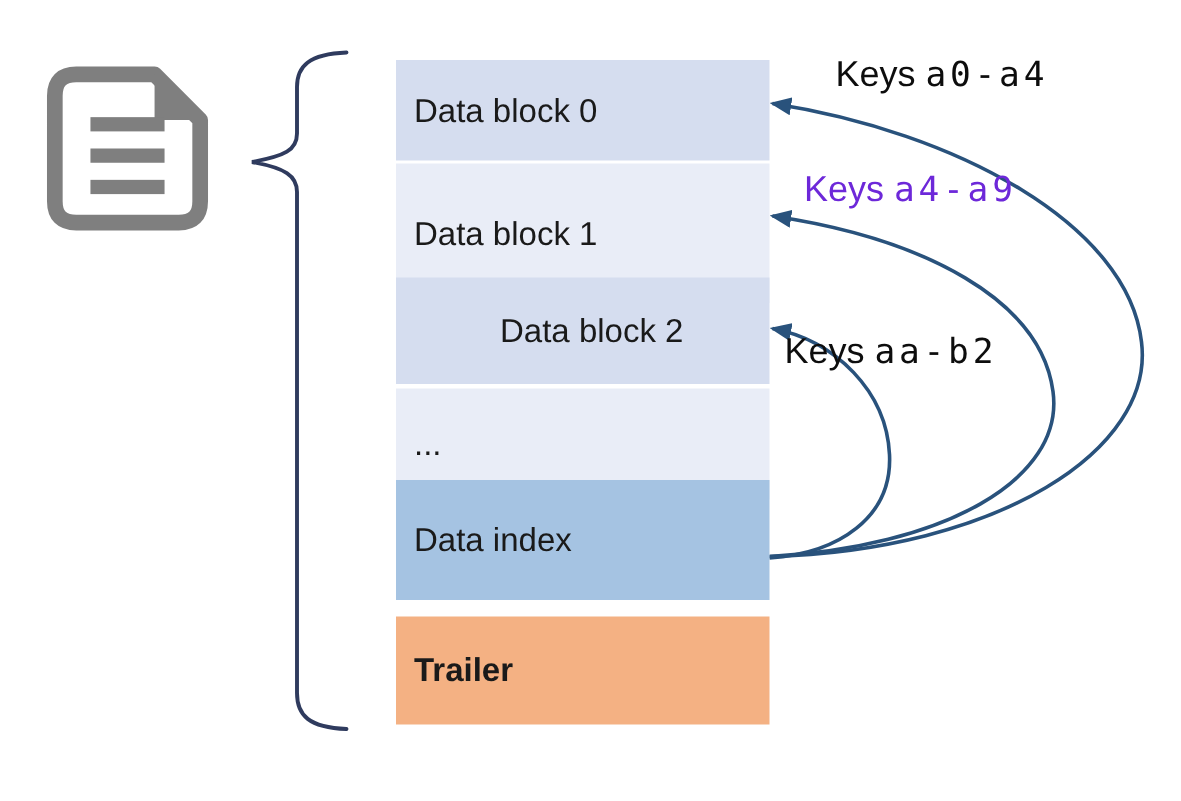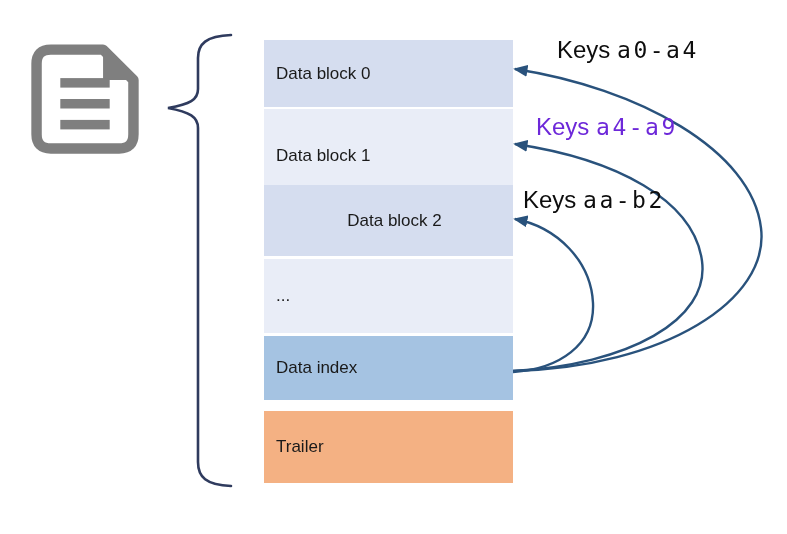--- a/index.html
+++ b/index.html
@@ -5,26 +5,26 @@
   html,body{margin:0;padding:0;background:#ffffff;}
   body{width:787px;height:534px;overflow:hidden;font-family:"Liberation Sans",sans-serif;}
   .canvas{position:relative;width:787px;height:534px;background:#ffffff;}
 
   .overlay{position:absolute;left:0;top:0;width:787px;height:534px;pointer-events:none;}
 
   .file-icon{position:absolute;left:28px;top:40px;width:114px;height:118px;}
 
   .stack{position:absolute;left:264px;top:40px;width:249px;}
   .block{position:absolute;left:0;width:249px;display:flex;align-items:center;
-         padding-left:12px;box-sizing:border-box;font-size:17px;color:#1a1a1a;}
+         padding-left:12px;box-sizing:border-box;font-size:22px;color:#1a1a1a;}
   .b0{top:0;height:67px;}
   .b1{top:69px;height:93px;}
   .b2{top:145px;height:71px;justify-content:center;}
   .b3{top:219px;height:74px;}
-  .b4{top:296px;height:64px;}
+  .b4{top:280px;height:80px;}
   .b5{top:371px;height:72px;}
 
   .keys-label{position:absolute;white-space:nowrap;color:#0d0d0d;font-size:24px;}
   .keys-label .prefix{font-family:"Liberation Sans",sans-serif;}
   .keys-label .range{font-family:"DejaVu Sans Mono",monospace;font-size:23px;letter-spacing:2.5px;}
   .l1{left:557px;top:36px;}
   .l2{left:536px;top:113px;}
   .l3{left:523px;top:186px;}
 </style>
 </head>
@@ -67,28 +67,28 @@
     </div>
     <div class="block b2" style="background: rgb(213, 221, 239);">
       <span>Data block 2</span>
     </div>
     <div class="block b3" style="background: rgb(233, 237, 247);">
       <span>...</span>
     </div>
     <div class="block b4" style="background: rgb(165, 195, 226);">
       <span>Data index</span>
     </div>
-    <div class="block b5" style="background: rgb(244, 177, 131);">
+    <div class="block b5" style="background: rgb(244, 177, 131); font-weight: bold;">
       <span>Trailer</span>
     </div>
   </div>
 
   <div class="keys-label l1" style="color: rgb(13, 13, 13);">
     <span class="prefix">Keys</span><span> </span><span class="range">a0-a4</span>
   </div>
   <div class="keys-label l2" style="color: #6d28d9;">
     <span class="prefix">Keys</span><span> </span><span class="range">a4-a9</span>
   </div>
-  <div class="keys-label l3" style="color: rgb(13, 13, 13);">
+  <div class="keys-label l3" style="color: rgb(13, 13, 13); margin-top: 35px;">
     <span class="prefix">Keys</span><span> </span><span class="range">aa-b2</span>
   </div>
 
 </div>
 
 </body></html>

